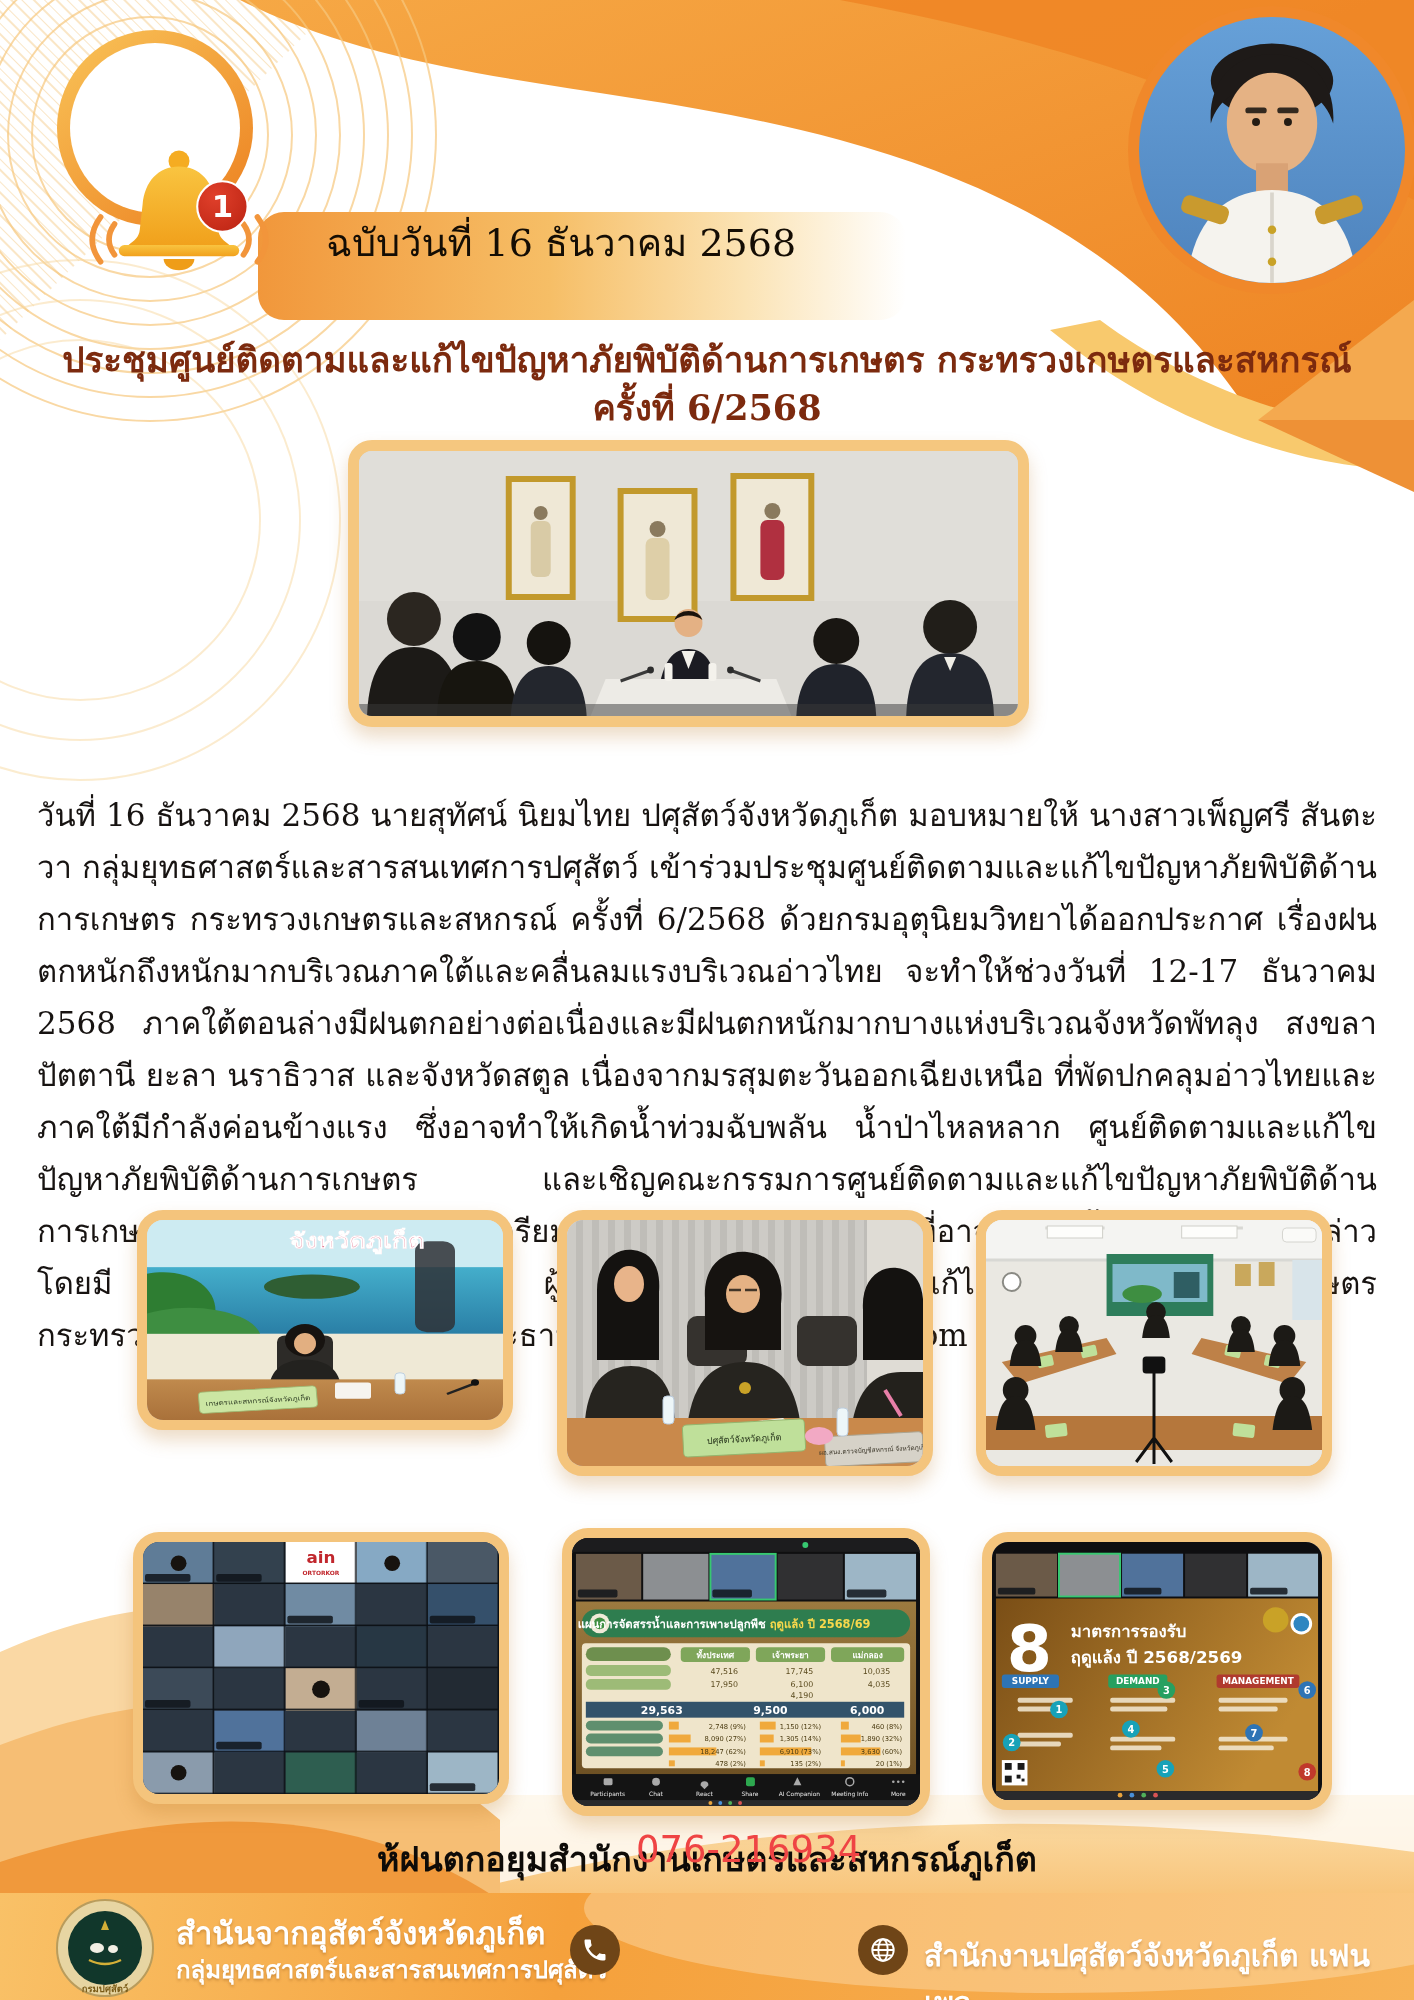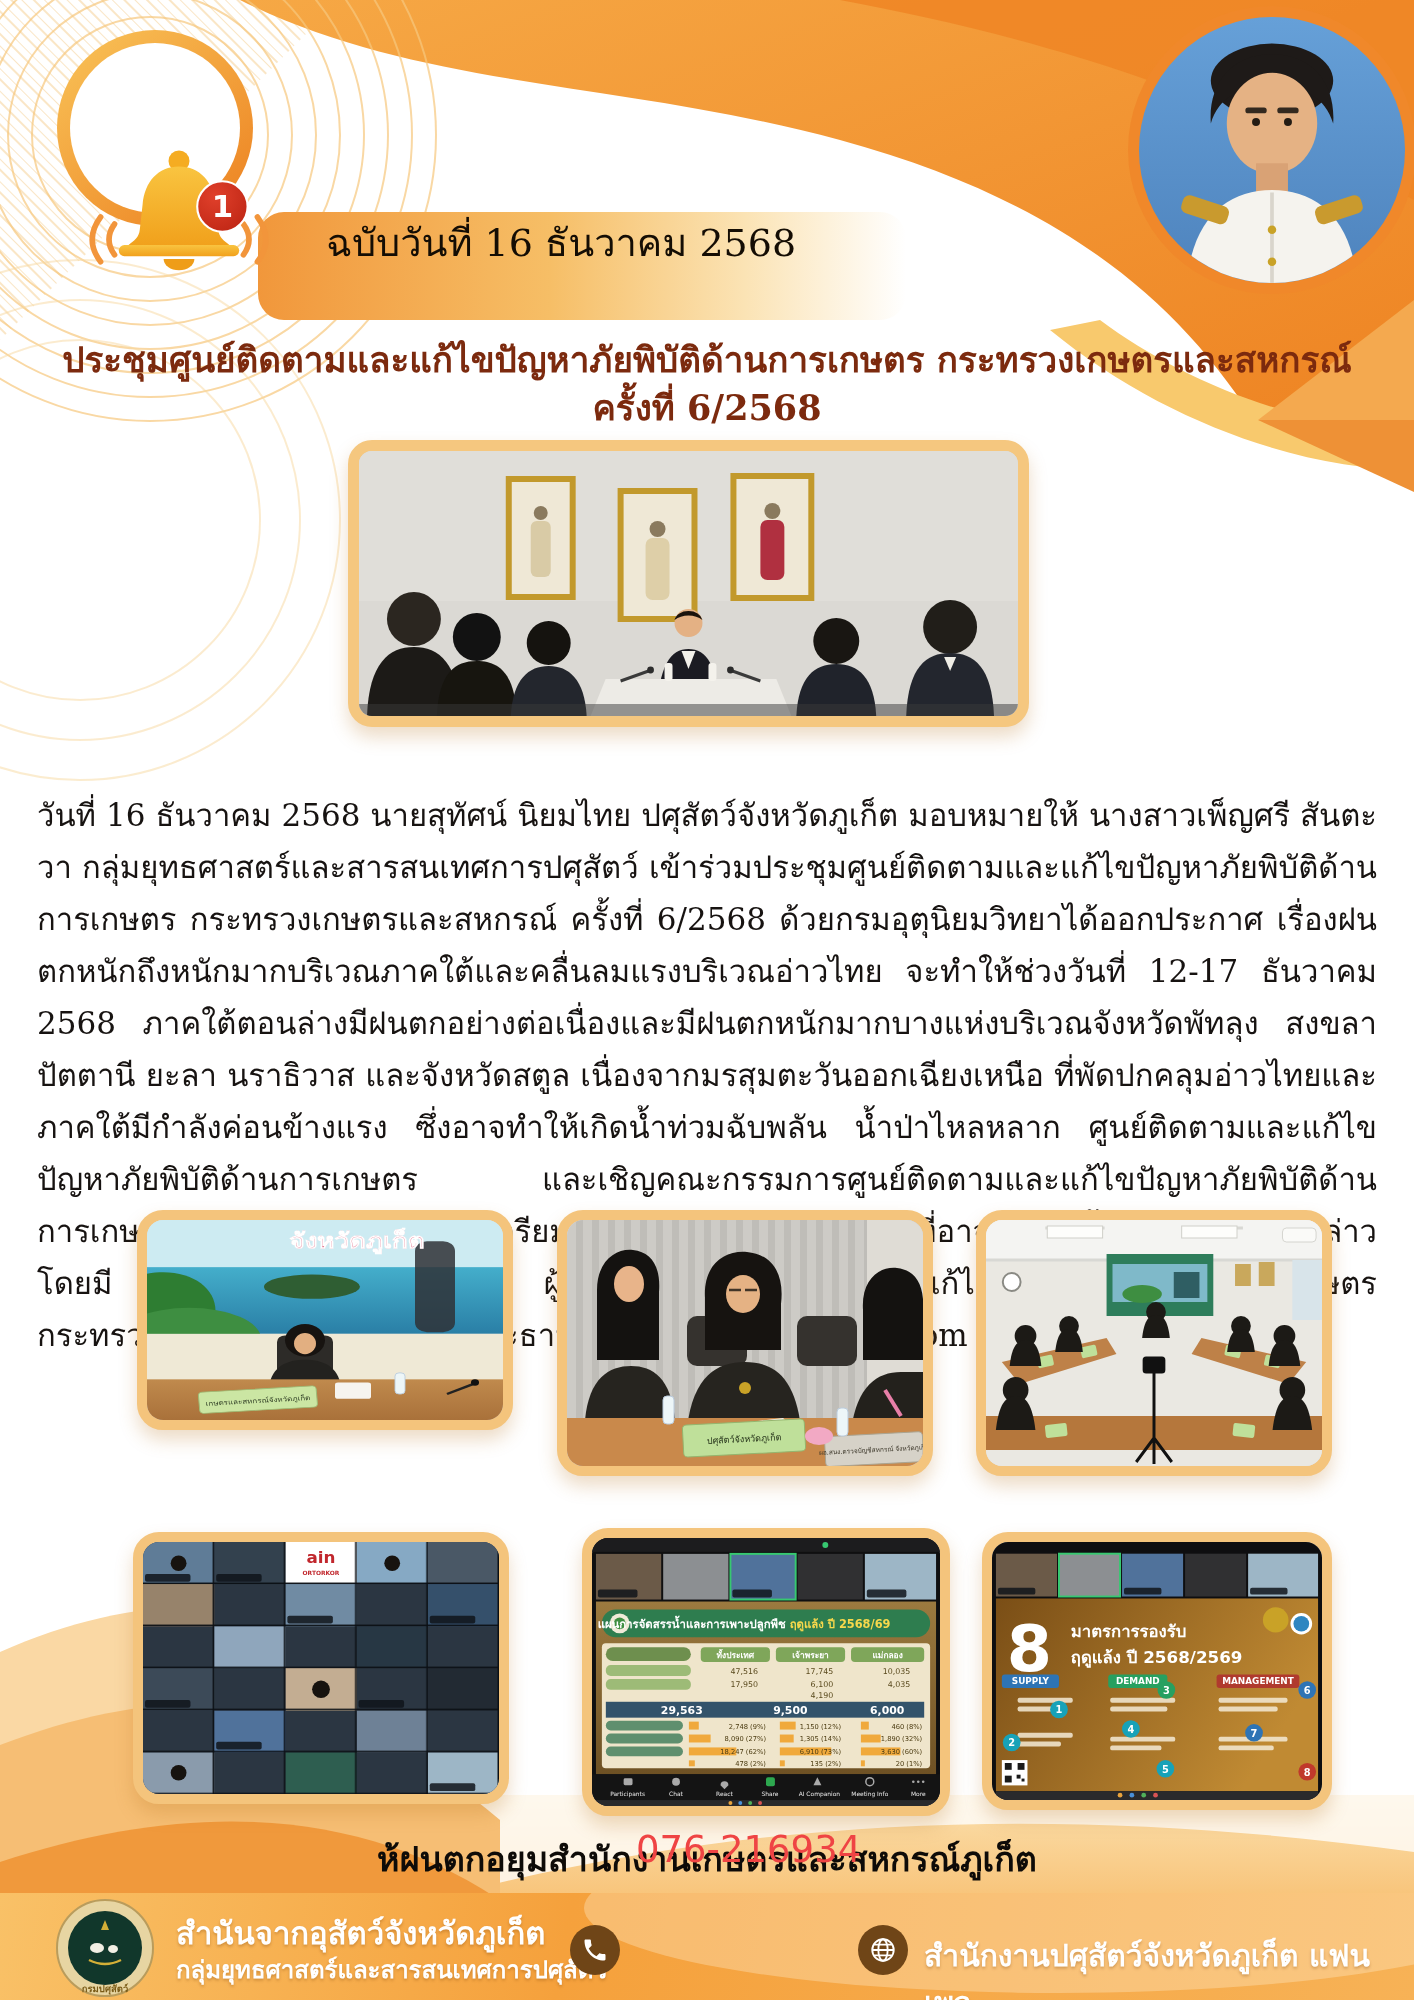--- a/index.html
+++ b/index.html
@@ -37,21 +37,21 @@
 
   
   figure{margin:0;padding:0;position:absolute;border:10px solid #F4C47C;border-radius:26px;
     overflow:hidden;z-index:2;box-shadow:0 10px 18px rgba(185,115,30,.25);background:#ddd;}
   figure svg{width:100%;height:100%;}
   .main-photo{left:348px;top:440px;width:681px;height:287px;border-width:11px;border-color:#F5C77F;border-radius:24px;}
   .p1{left:137px;top:1210px;width:376px;height:220px;border-radius:26px;}
   .p2{left:557px;top:1210px;width:376px;height:266px;}
   .p3{left:976px;top:1210px;width:356px;height:266px;}
   .p4{left:133px;top:1532px;width:376px;height:272px;}
-  .p5{left:582px;top:1528px;width:368px;height:288px;}
+  .p5{left:562px;top:1528px;width:368px;height:288px;}
   .p6{left:982px;top:1532px;width:350px;height:278px;}
 
   
   .body-text{position:absolute;left:37px;top:758px;width:1340px;z-index:2;
     font-family:"DejaVu Serif",serif;font-size:31px;line-height:52px;color:#171311;
     text-align:justify;}
 
   
   .caption{position:absolute;left:0;top:1832px;width:1414px;text-align:center;z-index:2;
     font-family:"DejaVu Serif",serif;font-weight:bold;font-size:34px;color:#0E0B08;}

